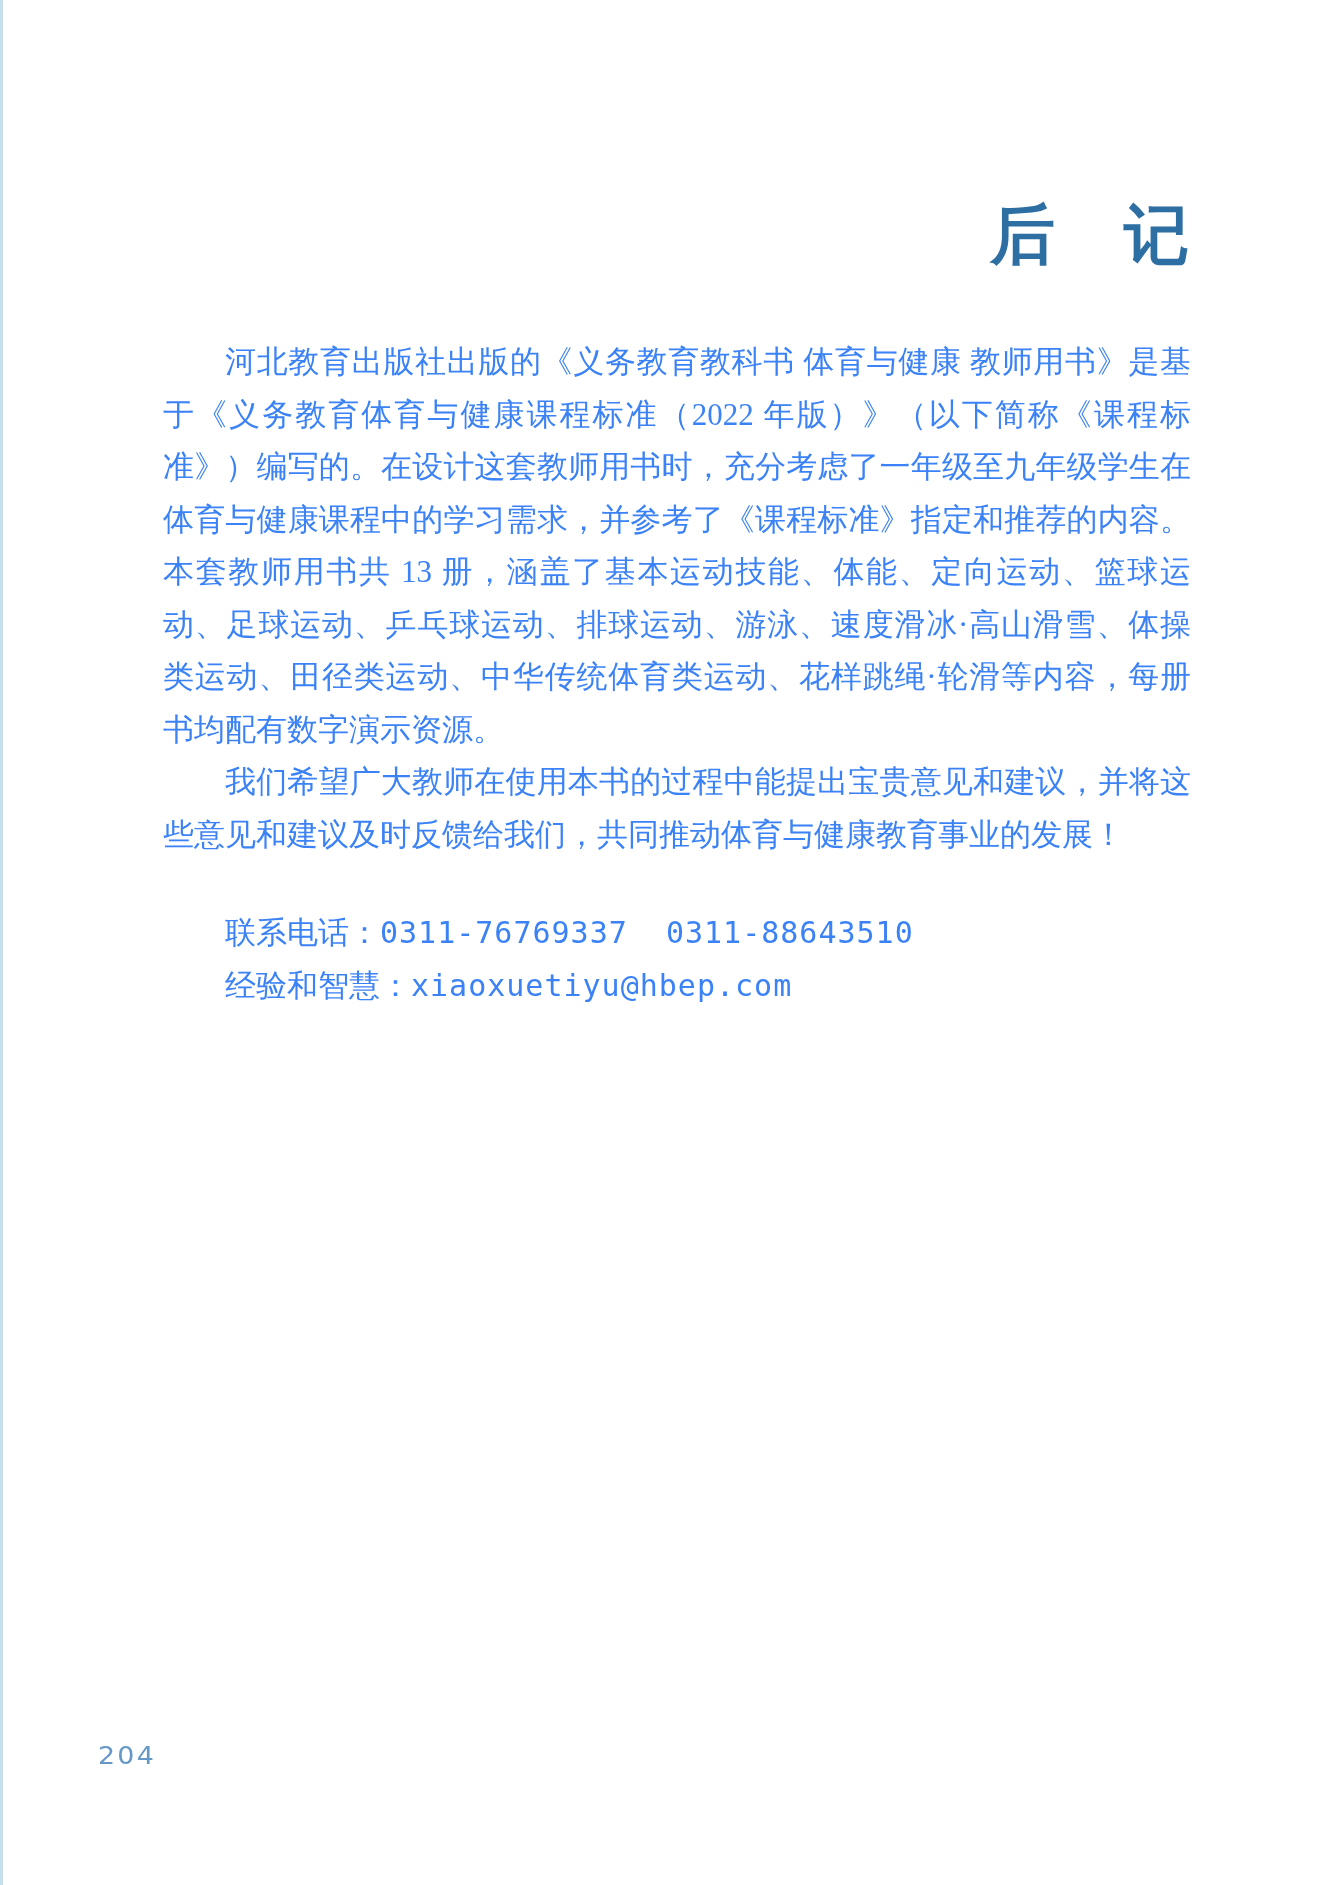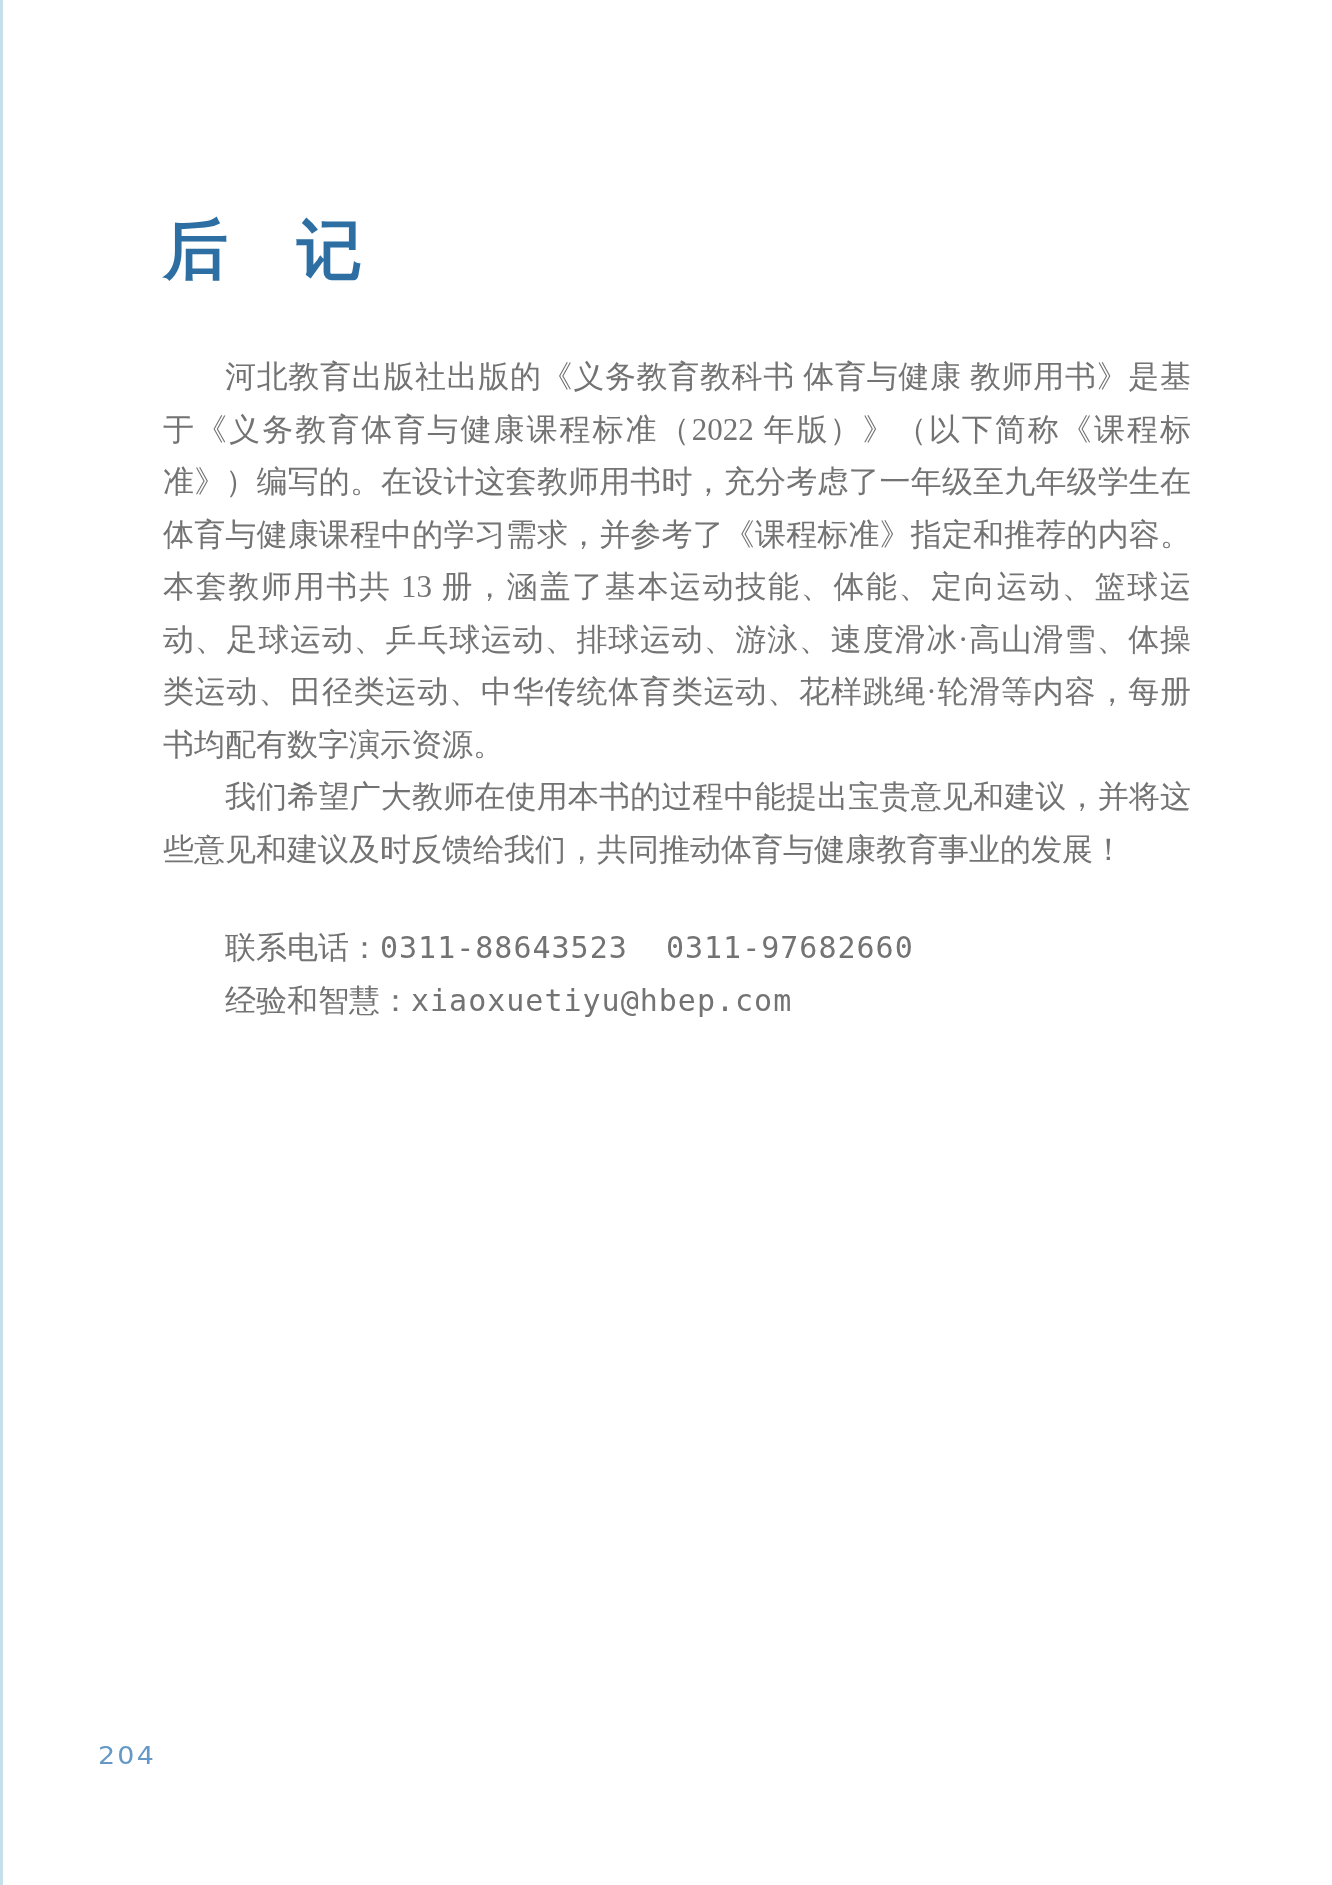--- a/index.html
+++ b/index.html
@@ -18,36 +18,36 @@
   
   .edge-line {
     position: absolute;
     left: 0;
     top: 0;
     width: 3px;
     height: 100%;
     background: #c5e0ea;
   }
   .title {
-    margin: 15px;
+    margin: 0;
     padding-top: 186px;
     margin-left: 163px;
     width: 1028px;
-    text-align: left;
+    text-align: right;
     font-size: 65px;
     line-height: 98px;
     font-weight: bold;
     color: #2e6fa3;
     letter-spacing: 2px;
   }
   .body-col {
     margin-left: 163px;
     width: 1028px;
     margin-top: 52px;
-    color: #737373;
+    color: #3b82f6;
     font-size: 31px;
     line-height: 52.5px;
     text-align: justify;
   }
   .para {
     margin: 0;
     text-indent: 2em;
   }
   .contact {
     margin-top: 46px;
@@ -81,19 +81,19 @@
 <div class="page">
   <div class="edge-line"></div>
 
   <h1 class="title">后　记</h1>
 
   <div class="body-col">
     <p class="para">河北教育出版社出版的《义务教育教科书 体育与健康 教师用书》是基于《义务教育体育与健康课程标准（2022 年版）》（以下简称《课程标准》）编写的。在设计这套教师用书时，充分考虑了一年级至九年级学生在体育与健康课程中的学习需求，并参考了《课程标准》指定和推荐的内容。本套教师用书共 13 册，涵盖了基本运动技能、体能、定向运动、篮球运动、足球运动、乒乓球运动、排球运动、游泳、速度滑冰·高山滑雪、体操类运动、田径类运动、中华传统体育类运动、花样跳绳·轮滑等内容，每册书均配有数字演示资源。</p>
     <p class="para">我们希望广大教师在使用本书的过程中能提出宝贵意见和建议，并将这些意见和建议及时反馈给我们，共同推动体育与健康教育事业的发展！</p>
 
     <div class="contact">
-      <p class="contact-line"><span>联系电话：</span><span class="mono-val">0311-88643523  0311-97682660</span></p>
+      <p class="contact-line"><span>联系电话：</span><span class="mono-val">0311-76769337  0311-88643510</span></p>
       <p class="contact-line"><span>经验和智慧：</span><span class="mono-val">xiaoxuetiyu@hbep.com</span></p>
     </div>
   </div>
 
   <div class="page-number">204</div>
 </div>
 
 </body></html>

